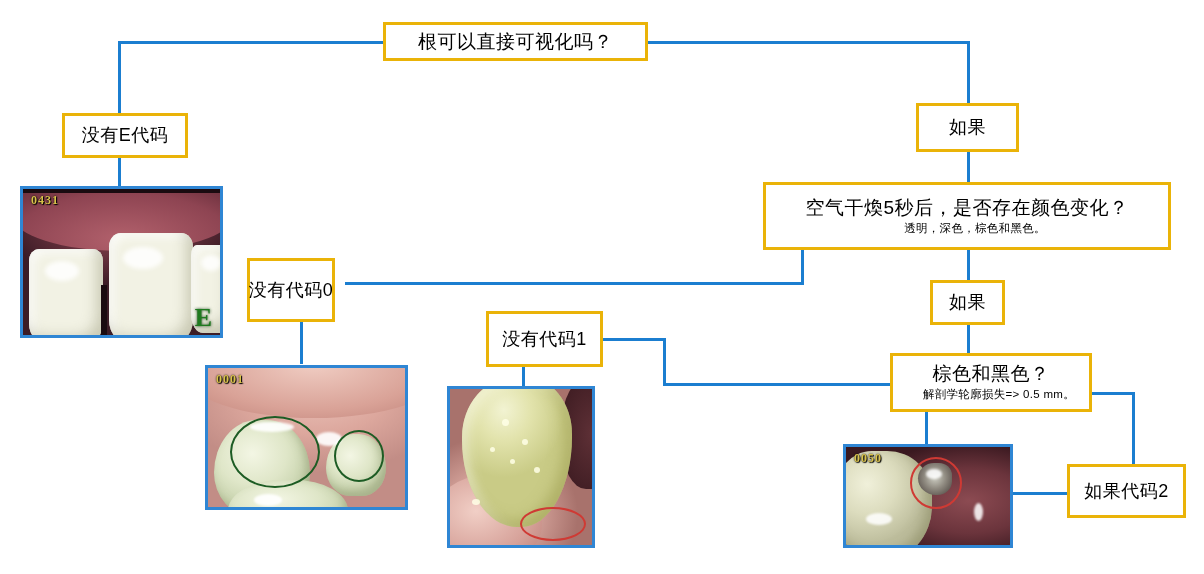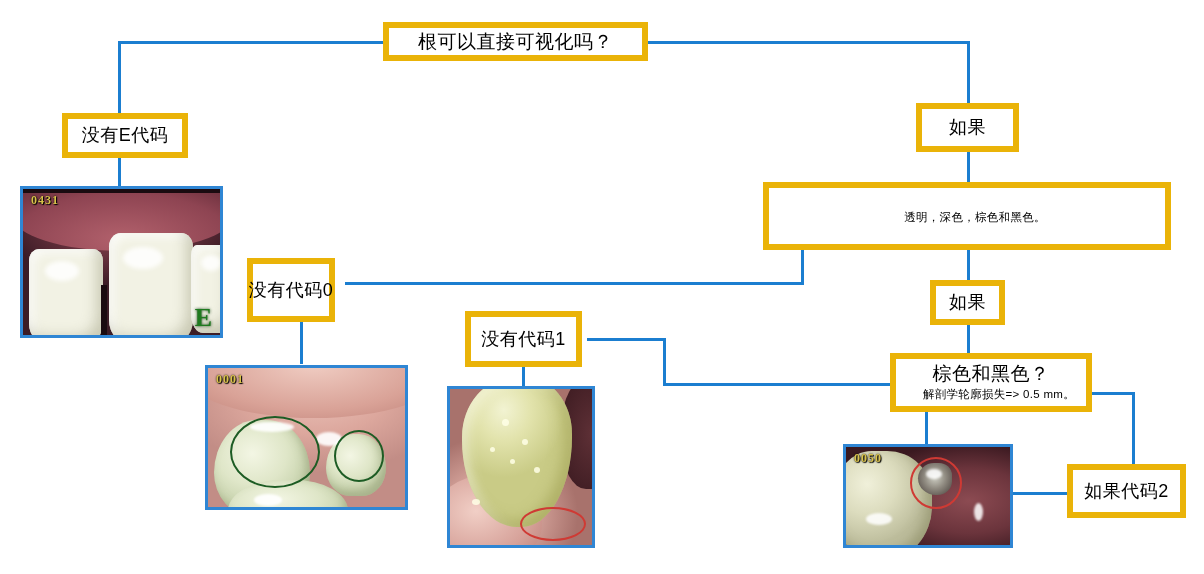--- a/index.html
+++ b/index.html
@@ -14,21 +14,21 @@
     position: relative;
     width: 1204px;
     height: 574px;
     background: #ffffff;
     overflow: hidden;
   }
   
   .node {
     position: absolute;
     box-sizing: border-box;
-    border: 6px solid #eab308;
+    border: 3px solid #eab308;
     background: #ffffff;
     display: flex;
     flex-direction: column;
     align-items: center;
     justify-content: center;
     text-align: center;
     color: #000000;
     z-index: 5;
   }
   .node .main {
@@ -312,32 +312,33 @@
 
   <div class="node small" style="left:62px; top:113px; width:126px; height:45px;">
     <div class="main">没有E代码</div>
   </div>
 
   <div class="node small" style="left:916px; top:103px; width:103px; height:49px;">
     <div class="main">如果</div>
   </div>
 
   <div class="node" style="left:763px; top:182px; width:408px; height:68px;">
+    <div class="main">空气干煥5秒后，是否存在颜色变化？</div>
     <div class="sub">透明，深色，棕色和黑色。</div>
   </div>
 
   <div class="node small" style="left:247px; top:258px; width:88px; height:64px;">
     <div class="main">没有代码0</div>
   </div>
 
   <div class="node small" style="left:930px; top:280px; width:75px; height:45px;">
     <div class="main">如果</div>
   </div>
 
-  <div class="node small" style="left:465px; top:311px; width:117px; height:56px;text-align:center;">
+  <div class="node small" style="left:486px; top:311px; width:117px; height:56px;text-align:center;">
     <div class="main">没有代码1</div>
   </div>
 
   <div class="node" style="left:890px; top:353px; width:202px; height:59px;">
     <div class="main">棕色和黑色？</div>
     <div class="sub">解剖学轮廓损失=&gt; 0.5 mm。</div>
   </div>
 
   <div class="node small" style="left:1067px; top:464px; width:119px; height:54px;">
     <div class="main">如果代码2</div>

